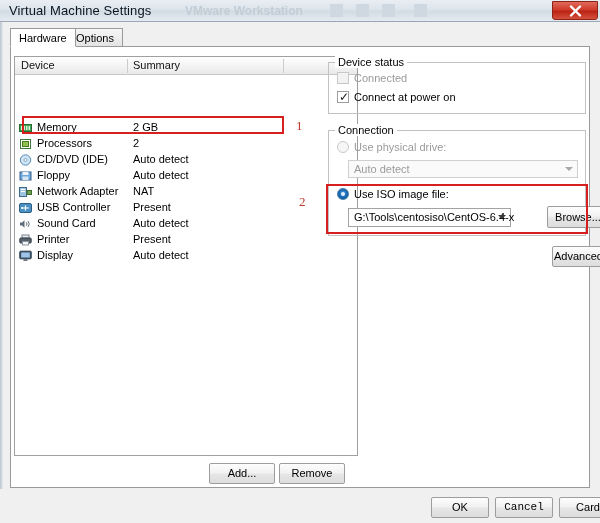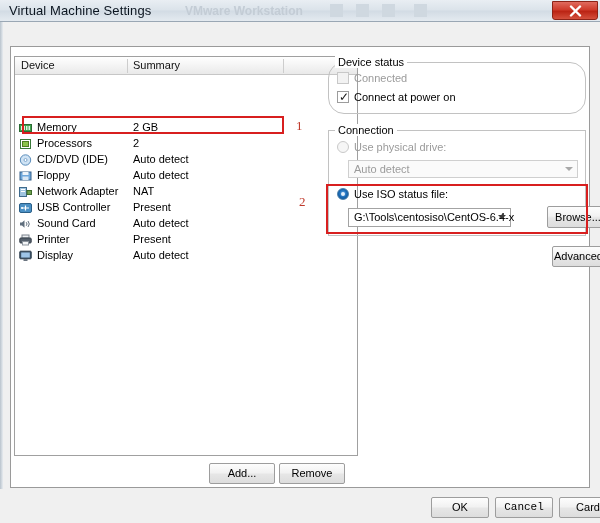--- a/index.html
+++ b/index.html
@@ -208,21 +208,21 @@
   .group-label {
     position: absolute;
     top: -7px; left: 6px;
     background: #ffffff;
     padding: 0 3px;
     font-size: 11px;
     white-space: nowrap;
   }
   #device-status-group {
     left: 328px; top: 62px;
-    width: 258px; height: 52px; border-radius: 16px;
+    width: 258px; height: 52px;
   }
   #connection-group {
     left: 328px; top: 130px;
     width: 258px; height: 106px;
   }
 
   
   .ctl-row { position: absolute; height: 15px; }
   .cb {
     position: absolute;
@@ -365,20 +365,24 @@
     </div>
     <div id="close-button">
       <svg width="13" height="12" viewBox="0 0 13 12">
         <path d="M2 1.5 L11 10.5 M11 1.5 L2 10.5" stroke="#ffffff" stroke-width="2.4" stroke-linecap="round" fill="none"></path>
       </svg>
     </div>
   </div>
 
   <div id="left-edge"></div>
 
+  <div id="tabstrip">
+    <div class="tab active">Hardware</div>
+    <div class="tab inactive">Options</div>
+  </div>
 
   <div id="content-panel"></div>
 
   <div id="device-list">
     <div id="list-header">
       <div class="hdr-cell" style="left:6px">Device</div>
       <div class="hdr-cell" style="left:118px">Summary</div>
       <div class="hdr-div" style="left:112px"></div>
       <div class="hdr-div" style="left:268px"></div>
     </div>
@@ -520,21 +524,21 @@
   <div class="group" id="connection-group">
     <div class="group-label">Connection</div>
 
     <div class="ctl-row" style="left:8px; top:9px;">
       <span class="rd disabled"></span>
       <span class="ctl-label disabled">Use physical drive:</span>
     </div>
 
     <div class="ctl-row" style="left:8px; top:56px;">
       <span class="rd checked"></span>
-      <span class="ctl-label">Use ISO status file:</span>
+      <span class="ctl-label">Use ISO image file:</span>
     </div>
   </div>
 
   <div class="combo disabled" id="physical-drive-combo">
     <span class="val">Auto detect</span>
     <span class="arrow"></span>
   </div>
 
   <div class="combo" id="iso-path-combo">
     <span class="val">G:\Tools\centosiso\CentOS-6.4-x</span>

